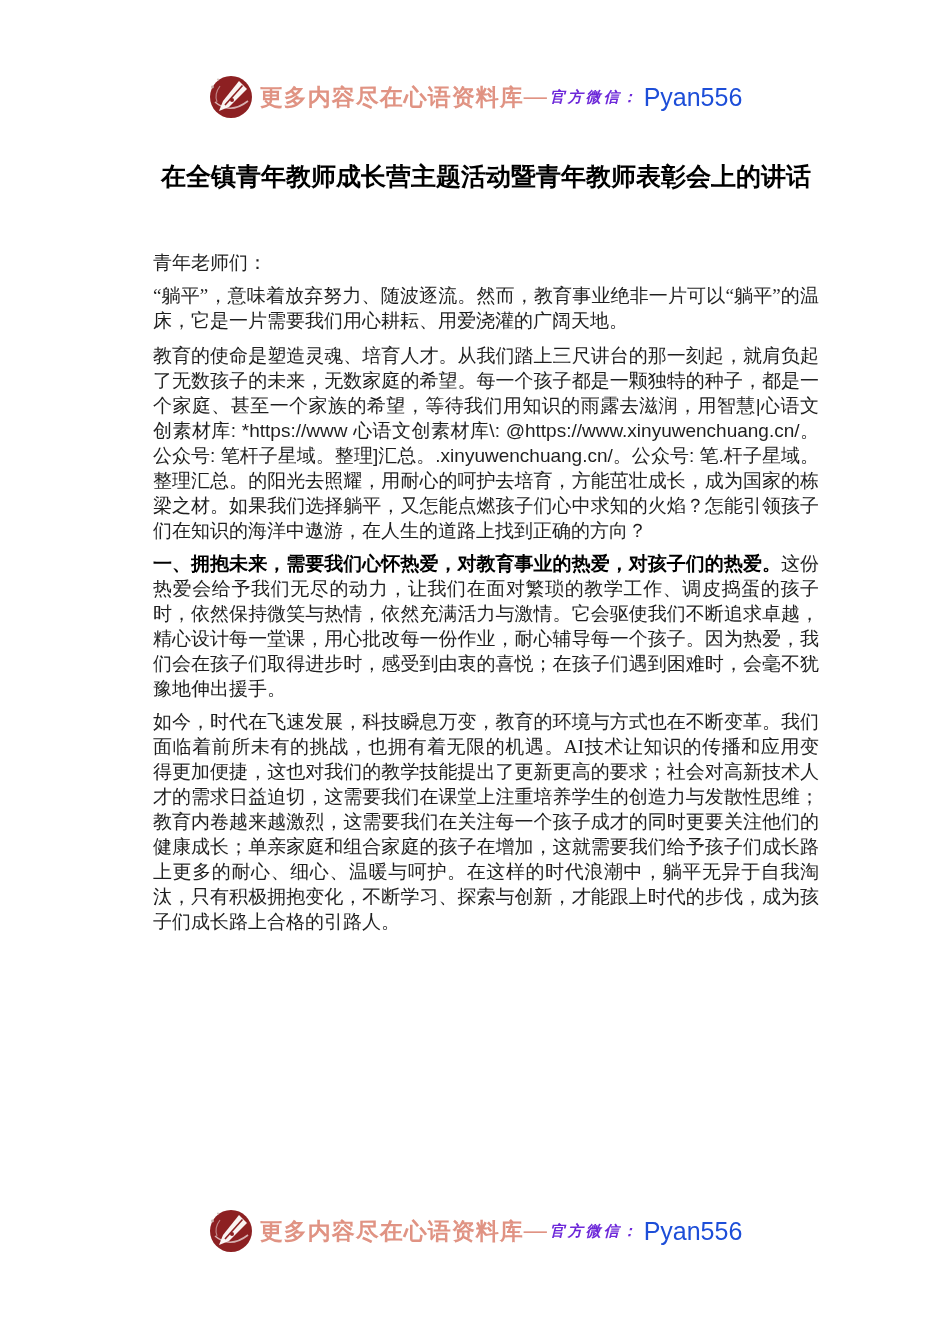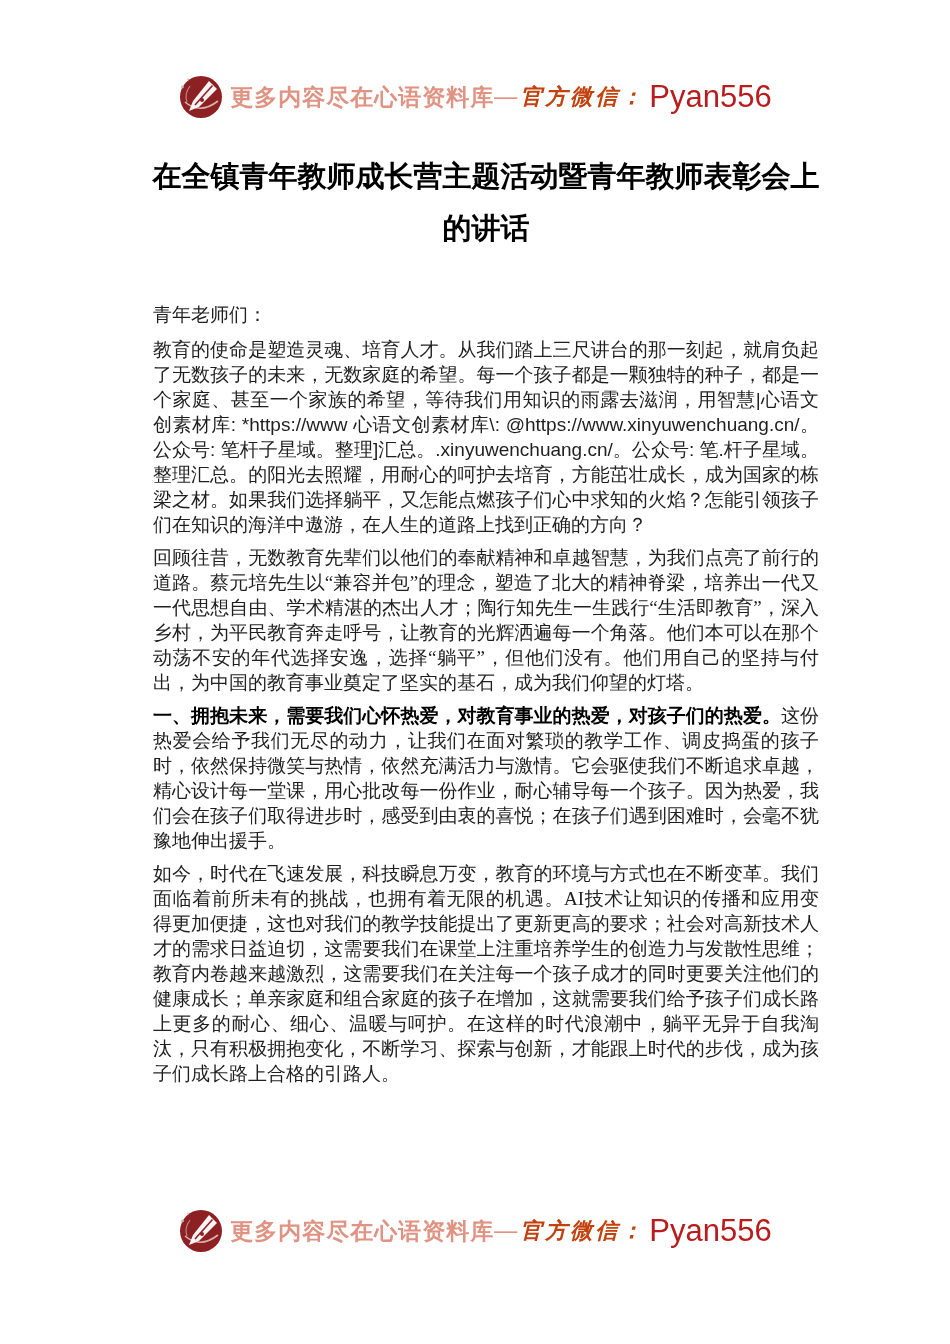--- a/index.html
+++ b/index.html
@@ -23,39 +23,39 @@
     font-family: "Liberation Serif", "DejaVu Serif", serif;
     font-weight: 700;
     font-size: 23px;
     color: #e09383;
     letter-spacing: 1px;
   }
   .banner-wechat {
     font-family: "DejaVu Serif", "Liberation Serif", serif;
     font-style: italic;
     font-weight: 700;
-    font-size: 22px;
-    color: #c2410c;
+    font-size: 15px;
+    color: #6d28d9;
     letter-spacing: 3px;
     margin: 0 4px 0 2px;
   }
   .banner-id {
     font-family: "Liberation Sans", "DejaVu Sans", sans-serif;
-    font-size: 31px;
-    color: #b91c1c;
+    font-size: 25px;
+    color: #1d4ed8;
   }
   .doc {
     position: absolute;
     left: 145px; top: 150px;
     width: 682px;
   }
   .doc-title {
     font-family: "Liberation Sans", "DejaVu Sans", sans-serif;
     font-weight: 700;
-    font-size: 29px;
+    font-size: 25px;
     line-height: 52px;
     text-align: center;
     color: #000000;
     margin: 0 0 48px 0;
   }
   .doc p {
     margin: 8px;
     font-size: 19px;
     line-height: 25px;
     text-align: justify;
@@ -91,22 +91,22 @@
   </span>
   <span class="banner-site">更多内容尽在心语资料库</span>
   <span class="banner-dash">—</span>
   <span class="banner-wechat">官方微信：</span>
   <span class="banner-id">Pyan556</span>
 </div>
 
 <div class="doc">
   <h1 class="doc-title">在全镇青年教师成长营主题活动暨青年教师表彰会上的讲话</h1>
   <p>青年老师们：</p>
+  <p>“躺平”，意味着放弃努力、随波逐流。然而，教育事业绝非一片可以“躺平”的温床，它是一片需要我们用心耕耘、用爱浇灌的广阔天地。</p>
   <p class="p-heiti sp-lg">教育的使命是塑造灵魂、培育人才。从我们踏上三尺讲台的那一刻起，就肩负起了无数孩子的未来，无数家庭的希望。每一个孩子都是一颗独特的种子，都是一个家庭、甚至一个家族的希望，等待我们用知识的雨露去滋润，用智慧|心语文创素材库: *https://www 心语文创素材库\: @https://www.xinyuwenchuang.cn/。公众号: 笔杆子星域。整理]汇总。.xinyuwenchuang.cn/。公众号: 笔.杆子星域。整理汇总。的阳光去照耀，用耐心的呵护去培育，方能茁壮成长，成为国家的栋梁之材。如果我们选择躺平，又怎能点燃孩子们心中求知的火焰？怎能引领孩子们在知识的海洋中遨游，在人生的道路上找到正确的方向？</p>
-  <p class="sp-md">回顾往昔，无数教育先辈们以他们的奉献精神和卓越智慧，为我们点亮了前行的道路。蔡元培先生以“兼容并包”的理念，塑造了北大的精神脊梁，培养出一代又一代思想自由、学术精湛的杰出人才；陶行知先生一生践行“生活即教育”，深入乡村，为平民教育奔走呼号，让教育的光辉洒遍每一个角落。他们本可以在那个动荡不安的年代选择安逸，选择“躺平”，但他们没有。他们用自己的坚持与付出，为中国的教育事业奠定了坚实的基石，成为我们仰望的灯塔。</p>
   <p class="sp-sm"><span class="lead-bold">一、拥抱未来，需要我们心怀热爱，对教育事业的热爱，对孩子们的热爱。</span><span>这份热爱会给予我们无尽的动力，让我们在面对繁琐的教学工作、调皮捣蛋的孩子时，依然保持微笑与热情，依然充满活力与激情。它会驱使我们不断追求卓越，精心设计每一堂课，用心批改每一份作业，耐心辅导每一个孩子。因为热爱，我们会在孩子们取得进步时，感受到由衷的喜悦；在孩子们遇到困难时，会毫不犹豫地伸出援手。</span></p>
   <p class="sp-sm">如今，时代在飞速发展，科技瞬息万变，教育的环境与方式也在不断变革。我们面临着前所未有的挑战，也拥有着无限的机遇。AI技术让知识的传播和应用变得更加便捷，这也对我们的教学技能提出了更新更高的要求；社会对高新技术人才的需求日益迫切，这需要我们在课堂上注重培养学生的创造力与发散性思维；教育内卷越来越激烈，这需要我们在关注每一个孩子成才的同时更要关注他们的健康成长；单亲家庭和组合家庭的孩子在增加，这就需要我们给予孩子们成长路上更多的耐心、细心、温暖与呵护。在这样的时代浪潮中，躺平无异于自我淘汰，只有积极拥抱变化，不断学习、探索与创新，才能跟上时代的步伐，成为孩子们成长路上合格的引路人。</p>
 </div>
 
 <div class="banner bottom">
   <span class="logo-wrap">
     <svg width="46" height="46" viewBox="0 0 46 46">
       <circle cx="23" cy="23" r="21" fill="#8d2022"></circle>
       <circle cx="4.5" cy="13" r="1.4" fill="#c9b6b0"></circle>
       <circle cx="10" cy="5.5" r="1.1" fill="#d8c8c3"></circle>

